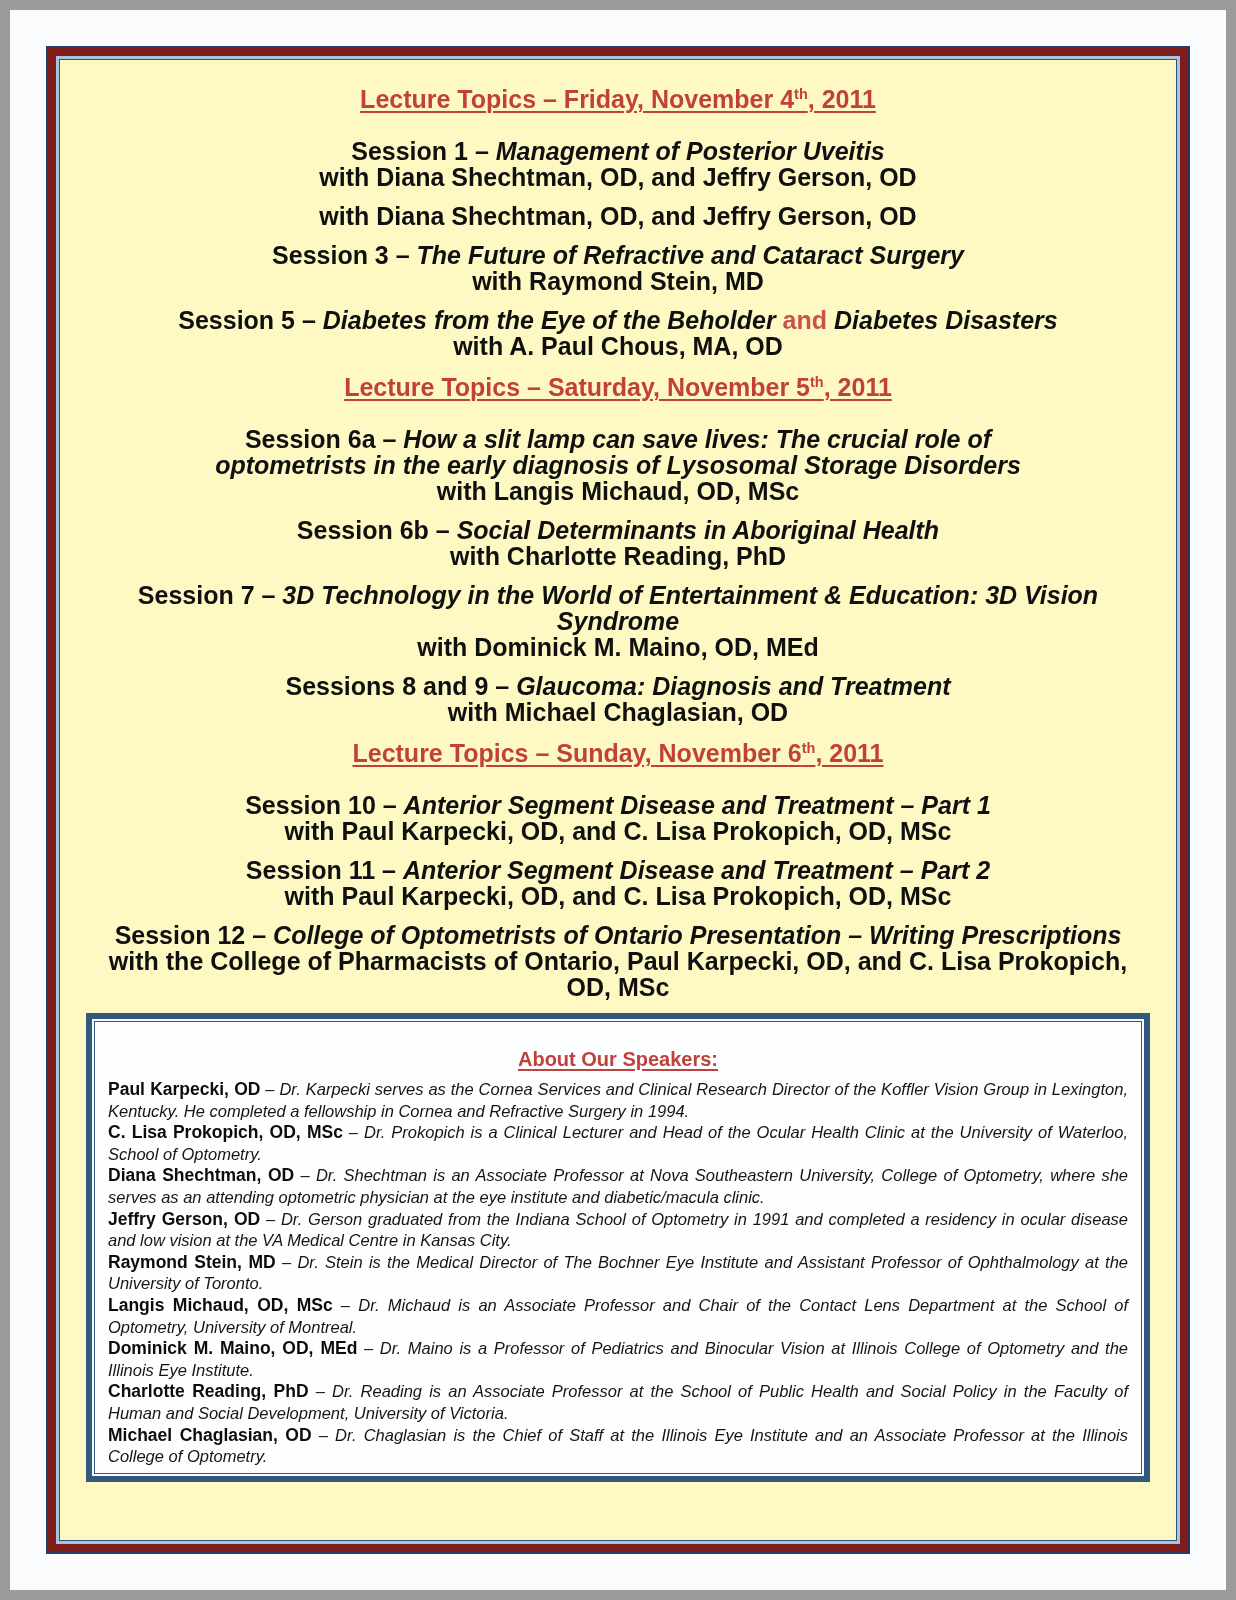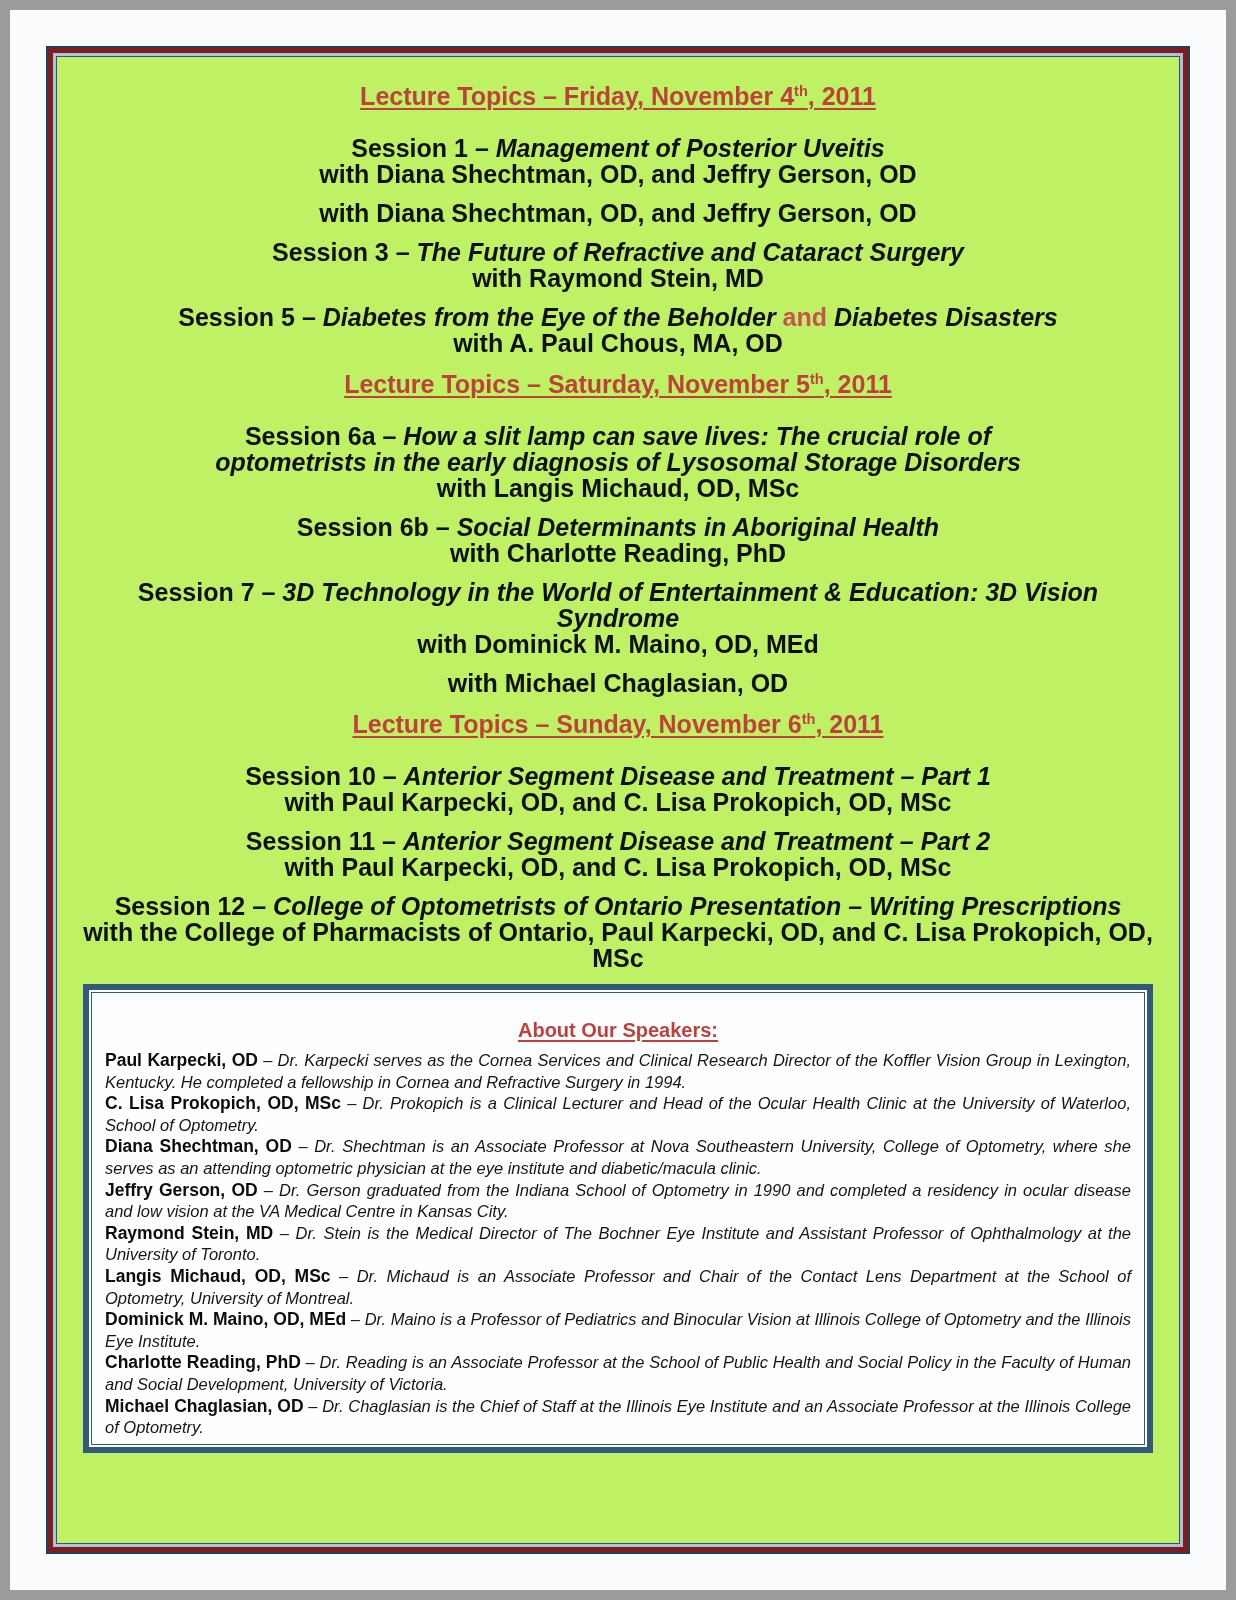--- a/index.html
+++ b/index.html
@@ -10,22 +10,22 @@
     position:relative;
     -webkit-font-smoothing:antialiased;
   }
   .page{
     position:absolute;left:10px;top:10px;width:1216px;height:1580px;
     background:#fbfcfd;
   }
   .frame{
     position:absolute;left:38px;top:38px;width:1140px;height:1504px;
     box-sizing:border-box;
-    background:#bef264;
-    border:5px solid #7f1d1d;
+    background:#fef9c3;
+    border:8px solid #7f1d1d;
     box-shadow:0 0 0 2px #204063,
                inset 0 0 0 3px #a9c2de,
                inset 0 0 0 4px #2f5377;
     padding:28px 30px 20px 30px;
     overflow:hidden;
   }
   .day-heading{
     text-align:center;
     color:#c0413c;
     font-weight:bold;
@@ -113,20 +113,21 @@
           </div>
           <div class="session-block">
             <p class="s-title"><span>Session 6b – </span><em>Social Determinants in Aboriginal Health</em></p>
             <p class="s-with">with Charlotte Reading, PhD</p>
           </div>
           <div class="session-block">
             <p class="s-title"><span>Session 7 – </span><em>3D Technology in the World of Entertainment &amp; Education: 3D Vision Syndrome</em></p>
             <p class="s-with">with Dominick M. Maino, OD, MEd</p>
           </div>
           <div class="session-block">
+            <p class="s-title"><span>Sessions 8 and 9 – </span><em>Glaucoma: Diagnosis and Treatment</em></p>
             <p class="s-with">with Michael Chaglasian, OD</p>
           </div>
         </div>
         <div class="day-section">
           <p class="day-heading later"><span class="u"><span>Lecture Topics – Sunday, November 6</span><sup>th</sup><span>, 2011</span></span></p>
           <div class="session-block">
             <p class="s-title"><span>Session 10 – </span><em>Anterior Segment Disease and Treatment – Part 1</em></p>
             <p class="s-with">with Paul Karpecki, OD, and C. Lisa Prokopich, OD, MSc</p>
           </div>
           <div class="session-block">
@@ -138,21 +139,21 @@
             <p class="s-with">with the College of Pharmacists of Ontario, Paul Karpecki, OD, and C. Lisa Prokopich, OD, MSc</p>
           </div>
         </div>
       </div>
     <div class="speakers-box">
       <div class="speakers-heading">About Our Speakers:</div>
       <div id="bios">
           <p class="bio"><span class="bio-name">Paul Karpecki, OD</span><span> – </span><em>Dr. Karpecki serves as the Cornea Services and Clinical Research Director of the Koffler Vision Group in Lexington, Kentucky. He completed a fellowship in Cornea and Refractive Surgery in 1994.</em></p>
           <p class="bio"><span class="bio-name">C. Lisa Prokopich, OD, MSc</span><span> – </span><em>Dr. Prokopich is a Clinical Lecturer and Head of the Ocular Health Clinic at the University of Waterloo, School of Optometry.</em></p>
           <p class="bio"><span class="bio-name">Diana Shechtman, OD</span><span> – </span><em>Dr. Shechtman is an Associate Professor at Nova Southeastern University, College of Optometry, where she serves as an attending optometric physician at the eye institute and diabetic/macula clinic.</em></p>
-          <p class="bio"><span class="bio-name">Jeffry Gerson, OD</span><span> – </span><em>Dr. Gerson graduated from the Indiana School of Optometry in 1990 and completed a residency in ocular disease and low vision at the VA Medical Centre in Kansas City.</em></p>
+          <p class="bio"><span class="bio-name">Jeffry Gerson, OD</span><span> – </span><em>Dr. Gerson graduated from the Indiana School of Optometry in 1991 and completed a residency in ocular disease and low vision at the VA Medical Centre in Kansas City.</em></p>
           <p class="bio"><span class="bio-name">Raymond Stein, MD</span><span> – </span><em>Dr. Stein is the Medical Director of The Bochner Eye Institute and Assistant Professor of Ophthalmology at the University of Toronto.</em></p>
           <p class="bio"><span class="bio-name">Langis Michaud, OD, MSc</span><span> – </span><em>Dr. Michaud is an Associate Professor and Chair of the Contact Lens Department at the School of Optometry, University of Montreal.</em></p>
           <p class="bio"><span class="bio-name">Dominick M. Maino, OD, MEd</span><span> – </span><em>Dr. Maino is a Professor of Pediatrics and Binocular Vision at Illinois College of Optometry and the Illinois Eye Institute.</em></p>
           <p class="bio"><span class="bio-name">Charlotte Reading, PhD</span><span> – </span><em>Dr. Reading is an Associate Professor at the School of Public Health and Social Policy in the Faculty of Human and Social Development, University of Victoria.</em></p>
           <p class="bio"><span class="bio-name">Michael Chaglasian, OD</span><span> – </span><em>Dr. Chaglasian is the Chief of Staff at the Illinois Eye Institute and an Associate Professor at the Illinois College of Optometry.</em></p>
         </div>
     </div>
   </div>
 </div>
 

